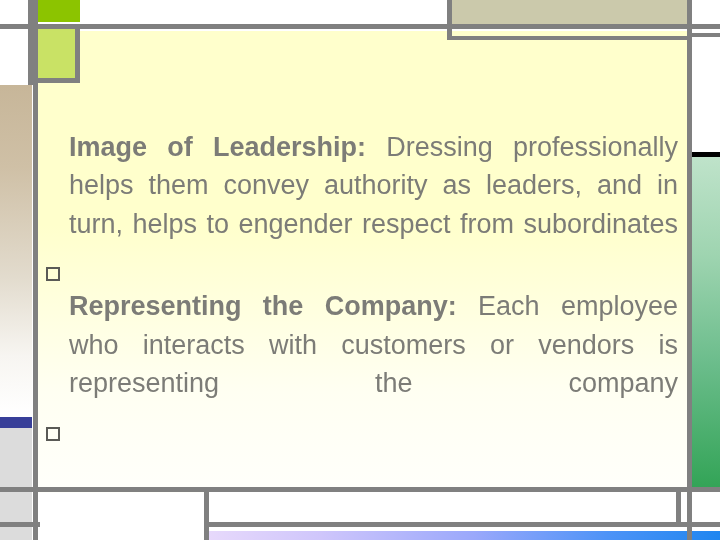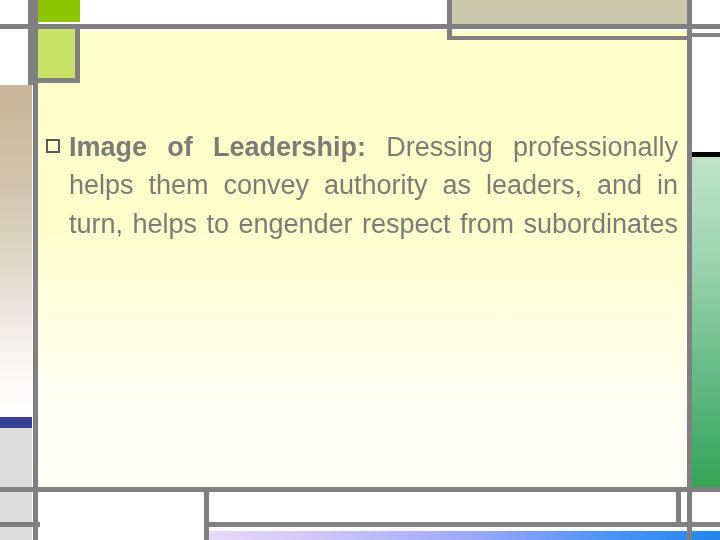--- a/index.html
+++ b/index.html
@@ -39,21 +39,21 @@
   .blk-white-tr{left:692px;top:0px;width:28px;height:152px;background:#ffffff;}
   .blk-white-tl{left:0px;top:0px;width:38px;height:28px;background:#ffffff;}
 
   
   .body-text{
     position:absolute;left:46px;top:128px;width:632px;
     color:#7c7c77;
     font-size:27px;
     line-height:1.42;
   }
-  .bullet-row{display:flex;align-items:flex-start;margin-bottom:6px;}
+  .bullet-row{display:flex;align-items:flex-end;margin-bottom:6px;}
   .bullet-mark{
     flex:0 0 auto;width:14px;height:14px;
     border:2px solid #5a5a56;
     margin-top:11px;margin-right:9px;
     box-sizing:border-box;
     background:transparent;
   }
   .bullet-text{
     flex:1 1 auto;
     text-align:justify;
@@ -101,16 +101,20 @@
   <div class="rule" style="left:208px;top:522px;width:512px;height:5px;"></div>
   <div class="rule" style="left:0px;top:522px;width:40px;height:5px;"></div>
 
   <div class="body-text">
 
     <div class="bullet-row">
       <span class="bullet-mark"></span>
       <div class="bullet-text"><span class="lead">Image of Leadership:</span><span> Dressing professionally helps them convey authority as leaders, and in turn, helps to engender respect from subordinates</span></div>
     </div>
 
+    <div class="bullet-row">
+      <span class="bullet-mark"></span>
+      <div class="bullet-text"><span class="lead">Representing the Company:</span><span> Each employee who interacts with customers or vendors is representing the company</span></div>
+    </div>
 
   </div>
 
 </div>
 
 </body></html>

